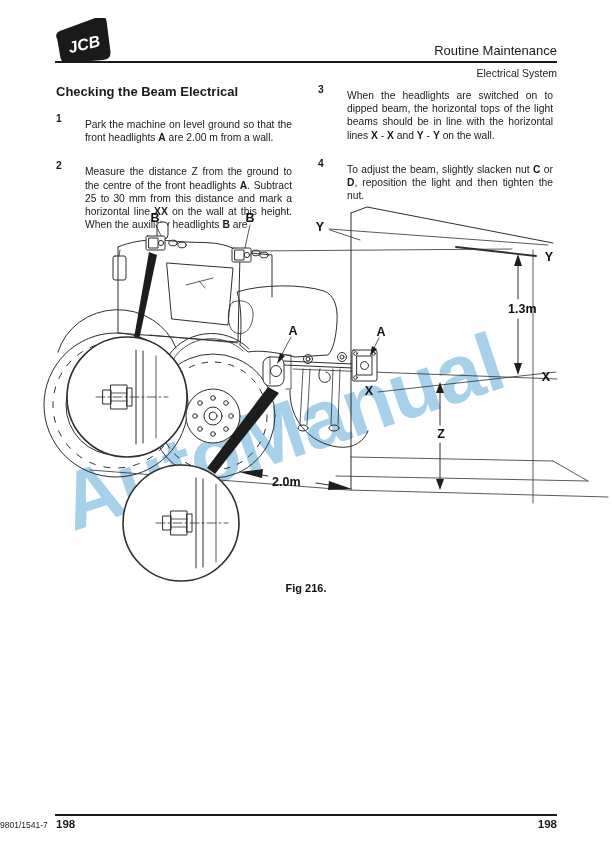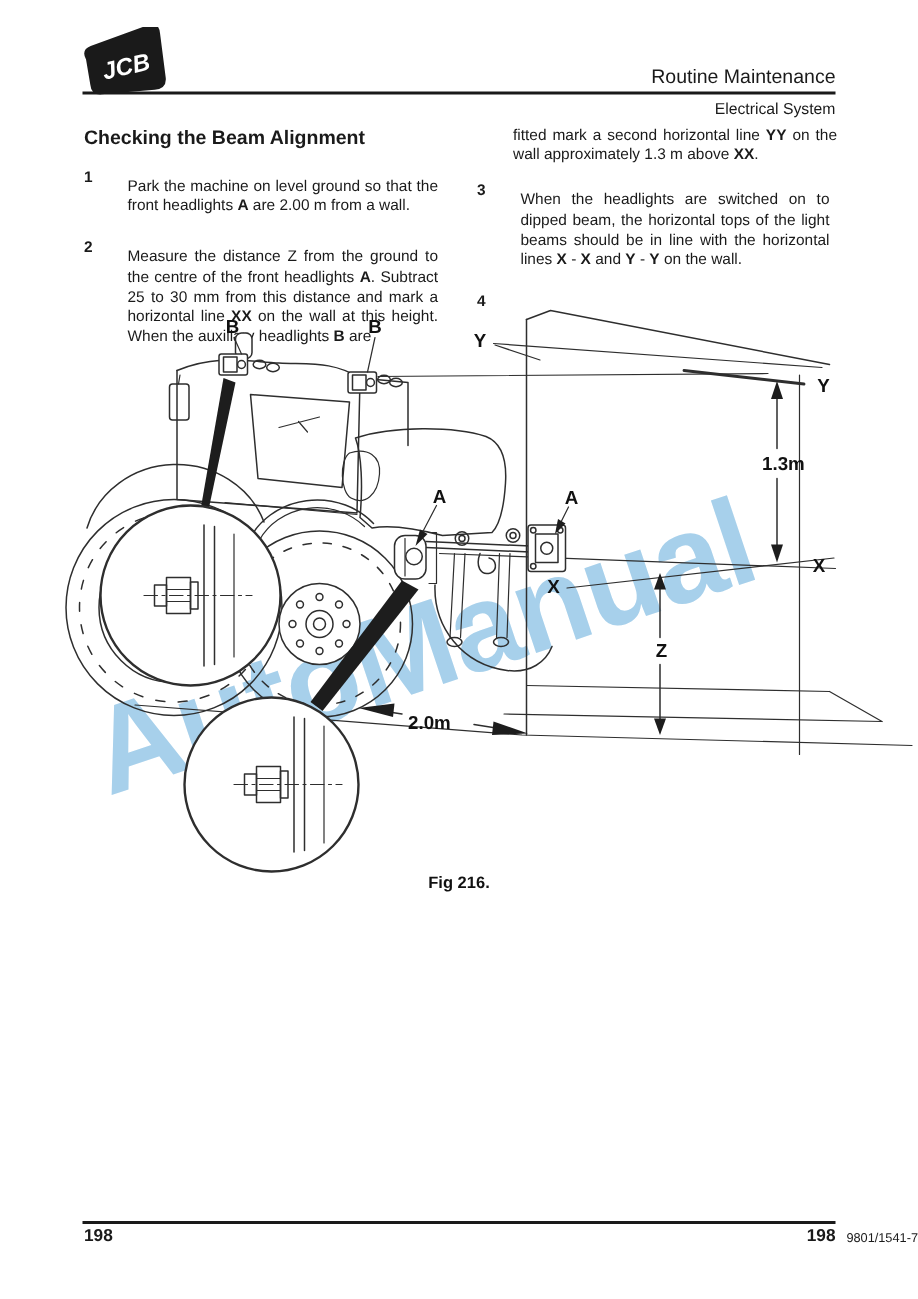--- a/index.html
+++ b/index.html
@@ -35,58 +35,58 @@
   .fig-svg .bold-line { stroke-width:1.9; }
   .fig-svg .solid { fill:#1d1d1d; stroke:none; }
   .fig-svg .whitefill { fill:#ffffff; }
   .fig-svg .lenscircle { stroke-width:1.6; }
   .fig-svg text { fill:#111; stroke:none; font-family:"Liberation Sans",sans-serif;
                   font-weight:bold; font-size:12.5px; }
   .fig-svg text.cap { font-size:11px; }
   
   .f-rule { position:absolute; left:55px; right:55px; top:814px; height:1.5px; background:#1a1a1a; }
   .f-left  { position:absolute; left:56px;  top:818px; font-size:11.5px; font-weight:bold; }
-  .f-mid   { position:absolute; left:0; right:0; top:820px; text-align:right; font-size:8.5px; }
+  .f-mid   { position:absolute; left:0; right:0; top:820px; text-align:left; font-size:8.5px; }
   .f-right { position:absolute; right:55px; top:818px; font-size:11.5px; font-weight:bold; }
 </style>
 </head>
 <body>
 
 <div class="page">
 
   <svg class="logo" width="66" height="52" viewBox="0 0 66 52">
     <g transform="rotate(-13 33 26)">
       <path d="M9,16 Q7,9 14,8 L54,3 Q62,2 61,10 L58,40 Q57,47 49,46 L14,41 Q7,40 8,33 Z" fill="#1a1a1a" stroke="none"></path>
       <text x="34" y="32" font-size="16" font-weight="bold" font-style="italic" fill="#ffffff" text-anchor="middle" font-family="Liberation Sans, sans-serif">JCB</text>
     </g>
   </svg>
   <div class="h-title">Routine Maintenance</div>
   <div class="h-rule"></div>
   <div class="h-sub">Electrical System</div>
 
   <div class="col-left">
-    <h2 class="section-title">Checking the Beam Alignment</h2>
+    <h2 class="section-title">Checking the Beam Electrical</h2>
     <div class="step">
       <span class="step-num">1</span>
       <p class="step-text">Park the machine on level ground so that the front headlights <b>A</b> are 2.00 m from a wall.</p>
     </div>
     <div class="step">
       <span class="step-num">2</span>
       <p class="step-text">Measure the distance Z from the ground to the centre of the front headlights <b>A</b>. Subtract 25 to 30 mm from this distance and mark a horizontal line <b>XX</b> on the wall at this height. When the auxiliary headlights <b>B</b> are</p>
     </div>
   </div>
 
   <div class="col-right">
-    <p class="cont">fitted mark a second horizontal line <b>YY</b> on the wall approximately 1.3 m above <b>XX</b>.</p>
     <div class="step">
       <span class="step-num">3</span>
       <p class="step-text">When the headlights are switched on to dipped beam, the horizontal tops of the light beams should be in line with the horizontal lines <b>X</b> - <b>X</b> and <b>Y</b> - <b>Y</b> on the wall.</p>
     </div>
     <div class="step">
       <span class="step-num">4</span>
+      <p class="step-text">To adjust the beam, slightly slacken nut <b>C</b> or <b>D</b>, reposition the light and then tighten the nut.</p>
     </div>
   </div>
 
   <div class="figure-area">
     <div class="watermark" id="watermark" style="color: rgb(167, 208, 235);">AutoManual</div>
 
     <svg class="fig-svg" width="612" height="866" viewBox="0 0 612 866">
 
       <g>
         <path d="M351,213 L351,490"></path>

